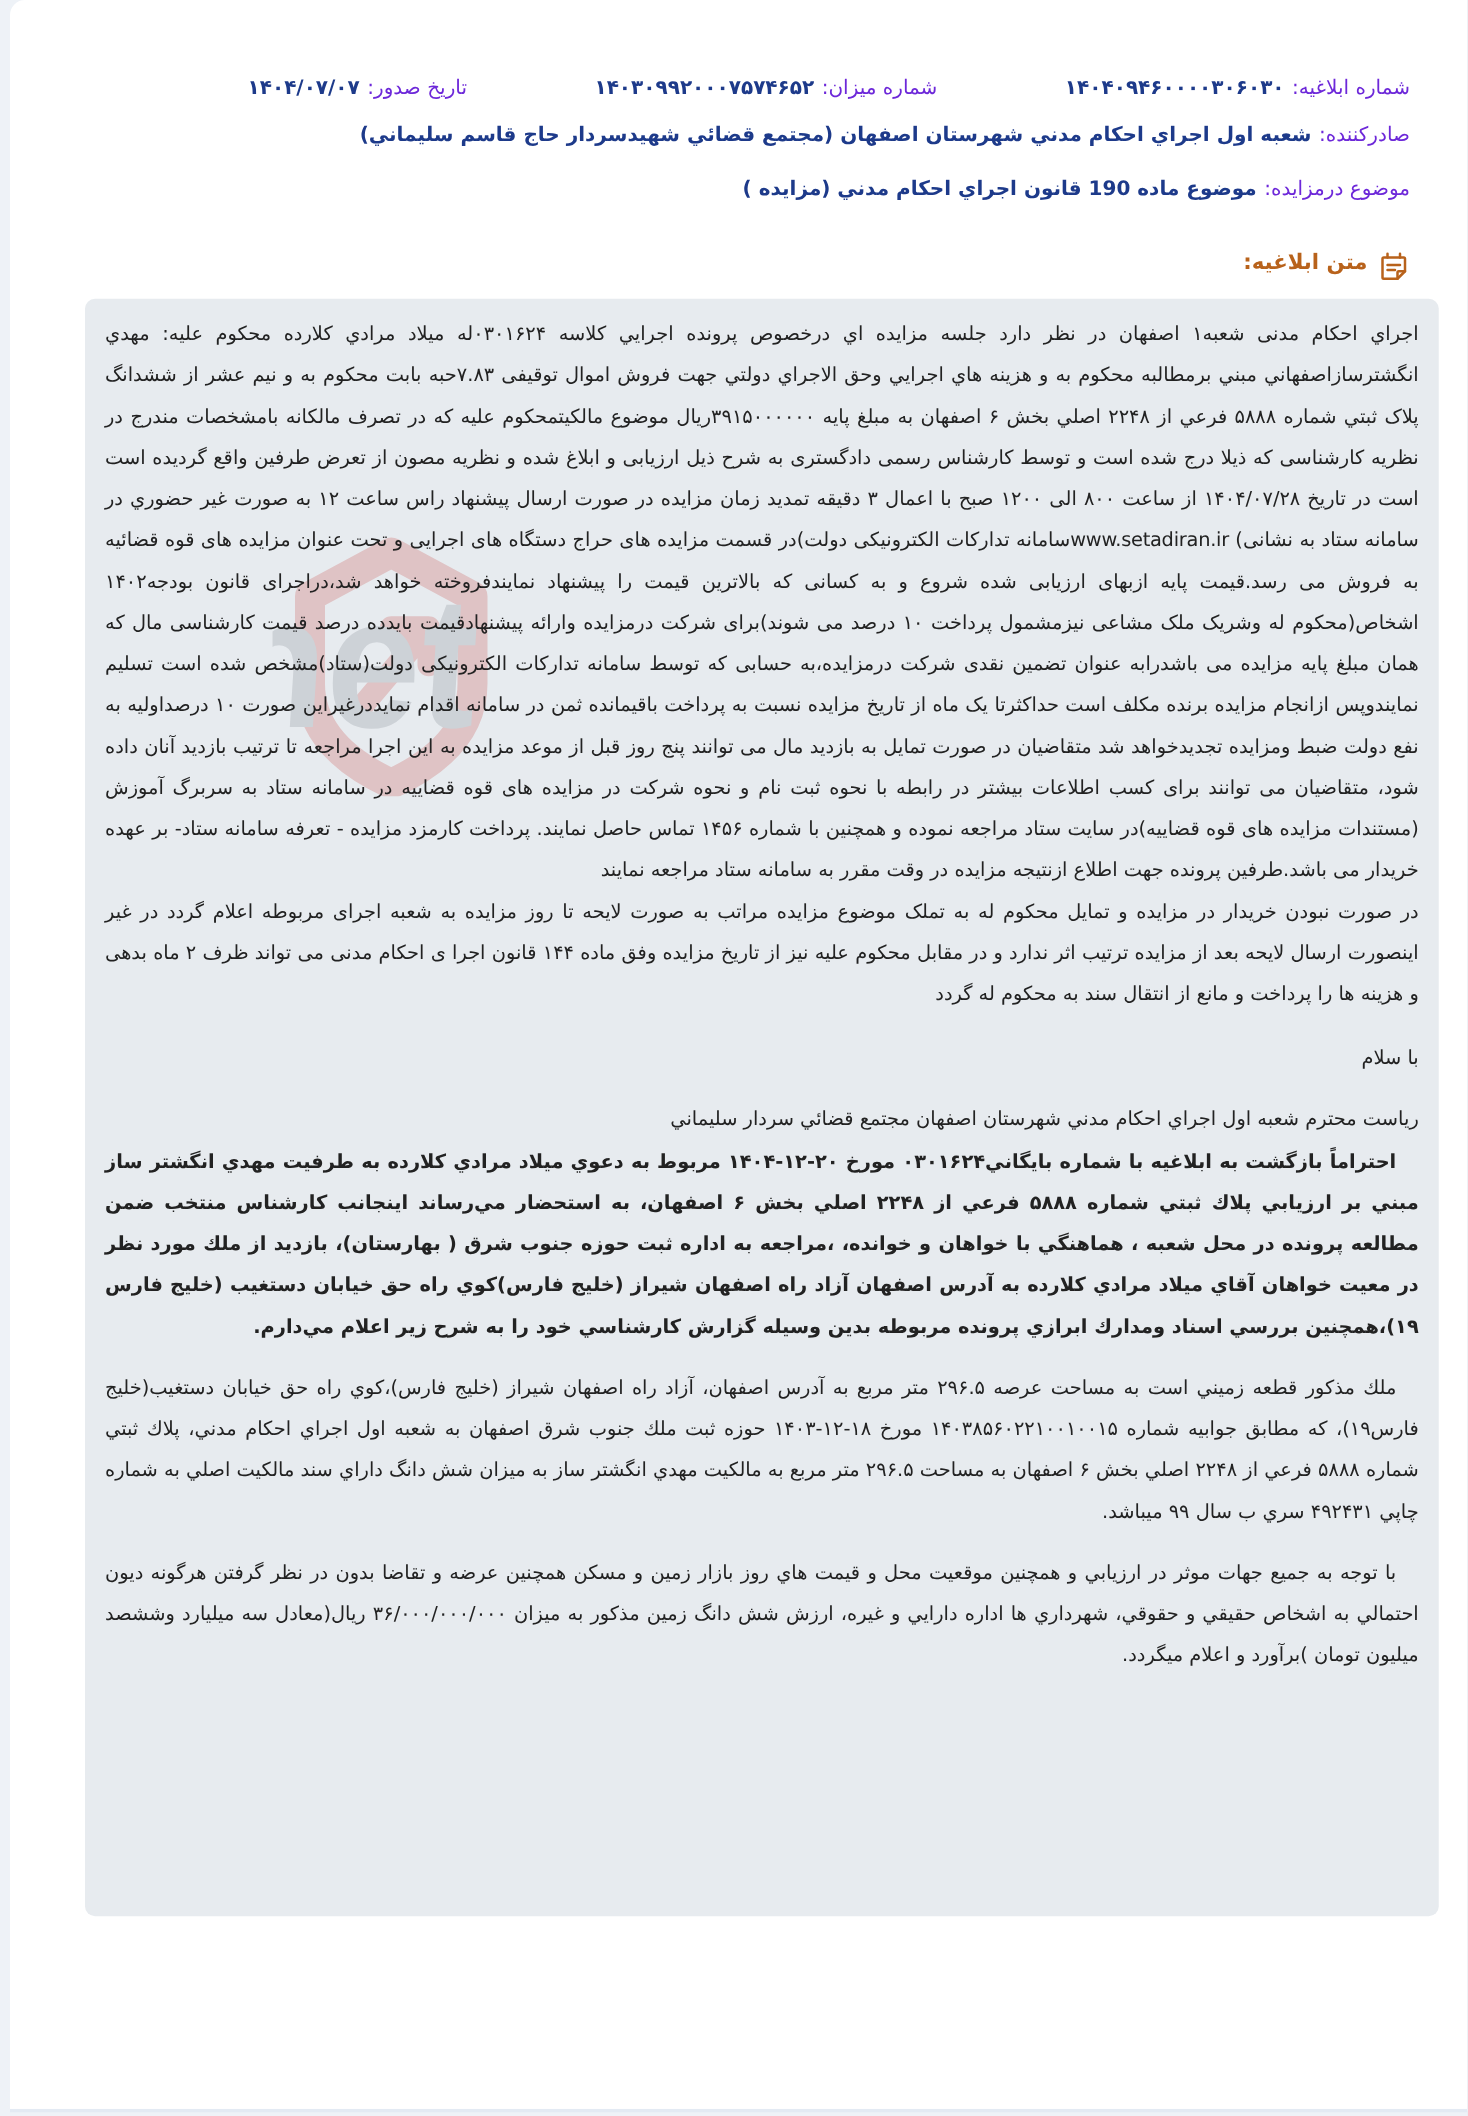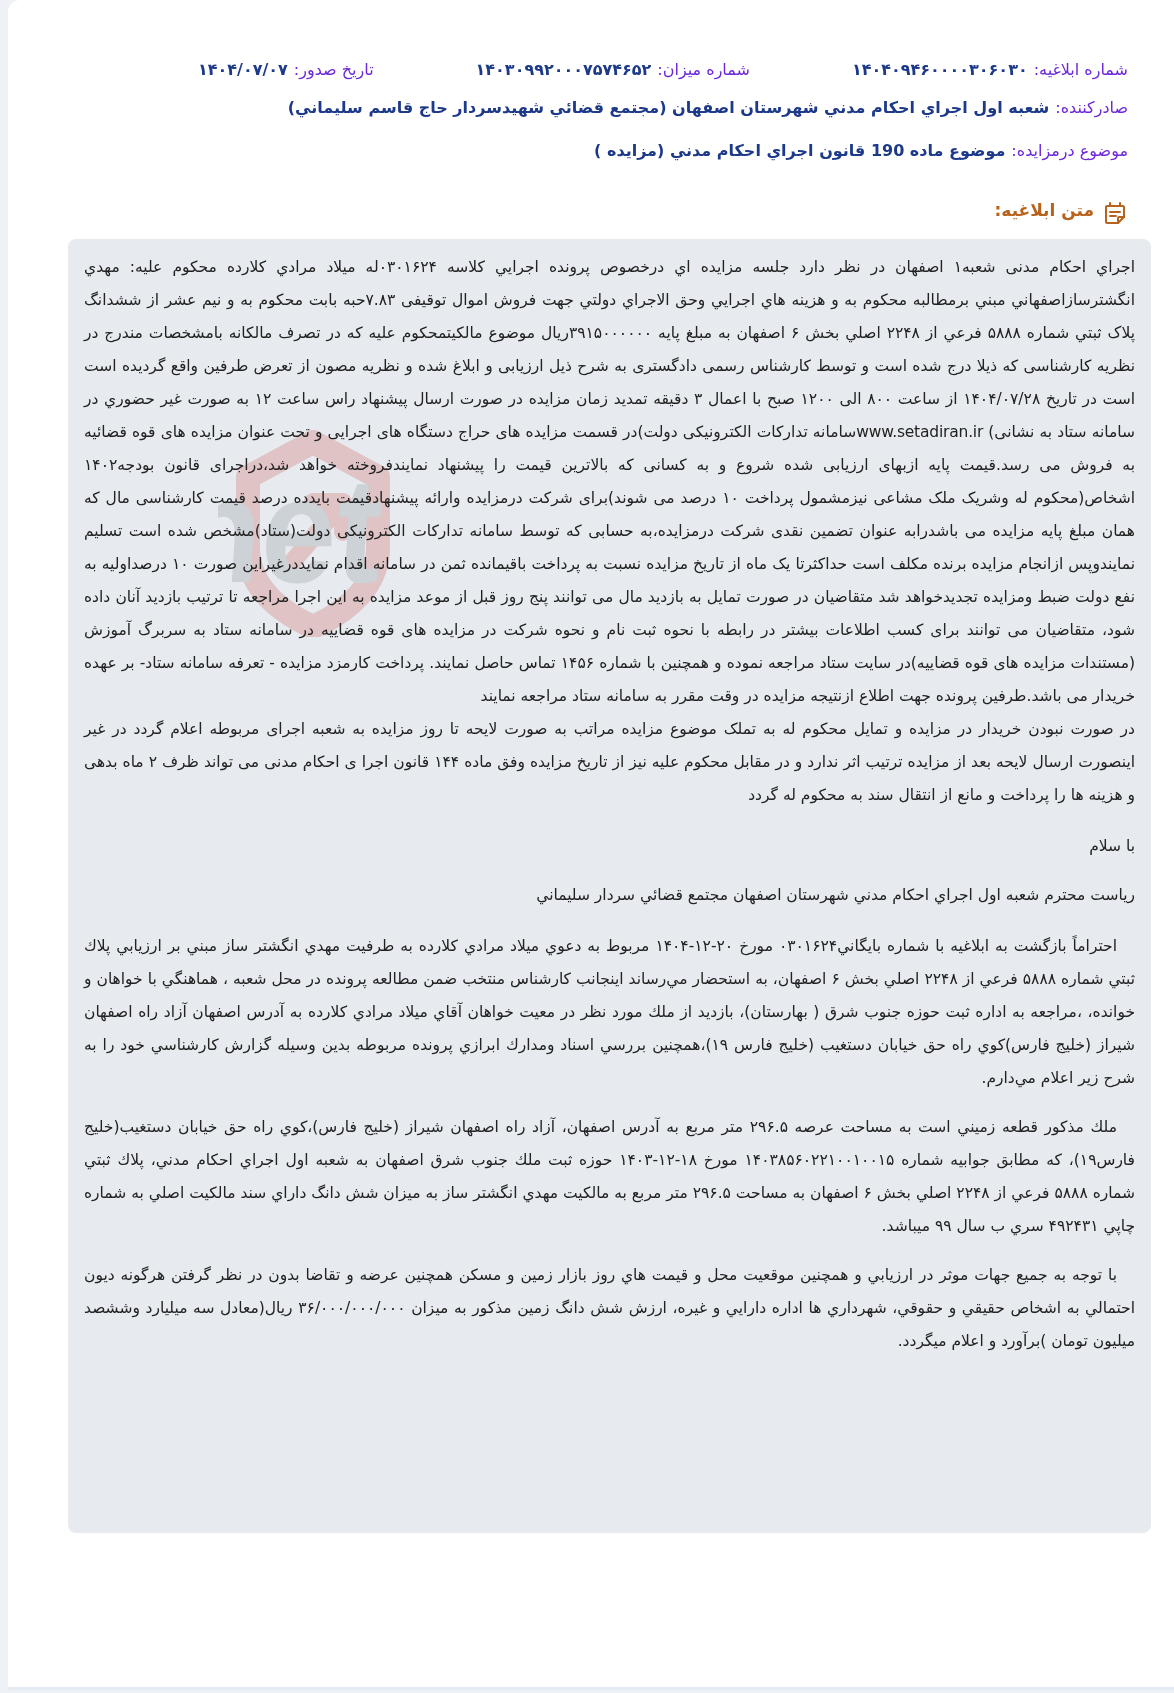--- a/index.html
+++ b/index.html
@@ -109,21 +109,21 @@
       text-align: justify;
       text-align-last: right;
       margin: 0;
       font-family: "DejaVu Sans", sans-serif;
       letter-spacing: -0.2px;
     }
     .para.p1 { margin-top: 0; }
     .para.p2 { }
     .para.p3 { margin-top: 16px; }
     .para.p4 { margin-top: 18px; }
-    .para.p5 { margin-top: 18px; text-indent: 18px; }
+    .para.p5 { margin-top: 1px; text-indent: 18px; font-weight: bold; }
     .para.p6 { margin-top: 18px; padding-right: 18px; }
     .para.p7 { margin-top: 16px; text-indent: 18px; }
     .para.p8 { margin-top: 16px; text-indent: 18px; }
   </style>
 </head>
 <body>
 
 <div class="card">
 
   <div class="meta-row">

